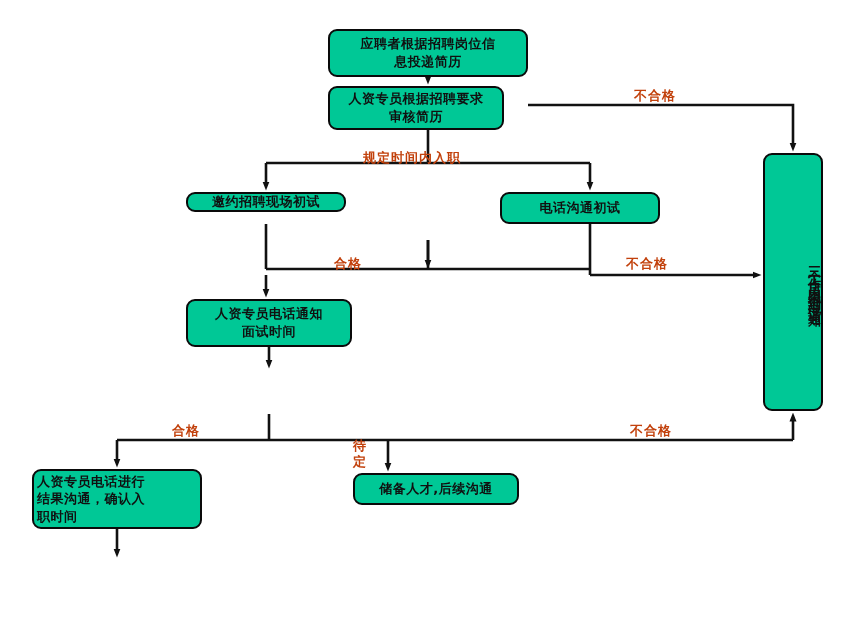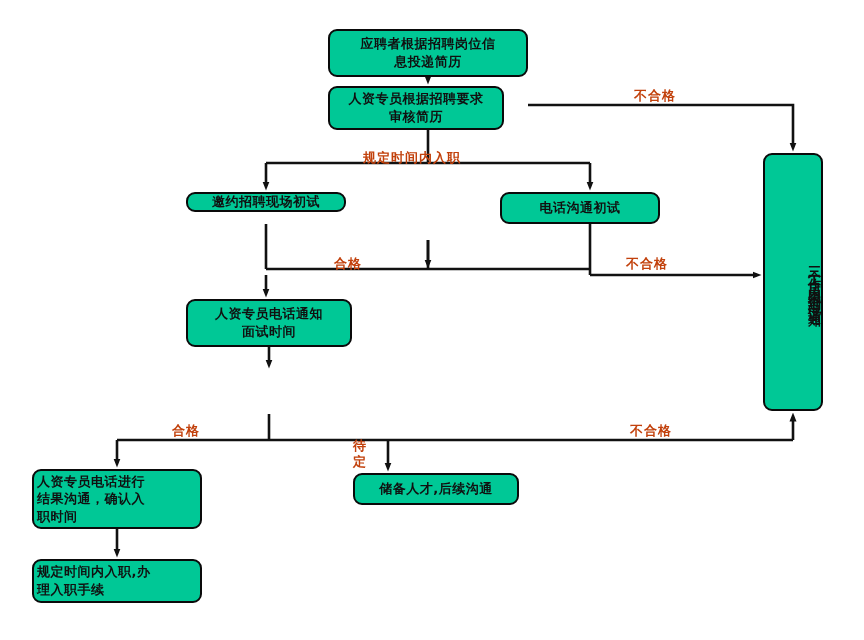--- a/index.html
+++ b/index.html
@@ -140,24 +140,20 @@
 面试时间</span>
   </div>
 
 
   <div class="node fs13 left-align" style="left:32px; top:469px; width:170px; height:60px;">
     <span class="txt">人资专员电话进行
 结果沟通，确认入
 职时间</span>
   </div>
 
-  <div class="node fs13 left-align" style="left:32px; top:559px; width:170px; height:44px;">
-    <span class="txt">规定时间内入职,办
-理入职手续</span>
-  </div>
 
   <div class="node fs13" style="left:305px; top:473px; width:166px; height:32px;margin-left:48px;">
     <span class="txt">储备人才,后续沟通</span>
   </div>
 
   <div class="node vertical fs13" style="left:763px; top:153px; width:60px; height:258px;">
     <span class="txt">三个工作日内未得到电话通知</span>
   </div>
 
   <div class="edge-label fs13" style="left:363px; top:150px;">规定时间内入职</div>

